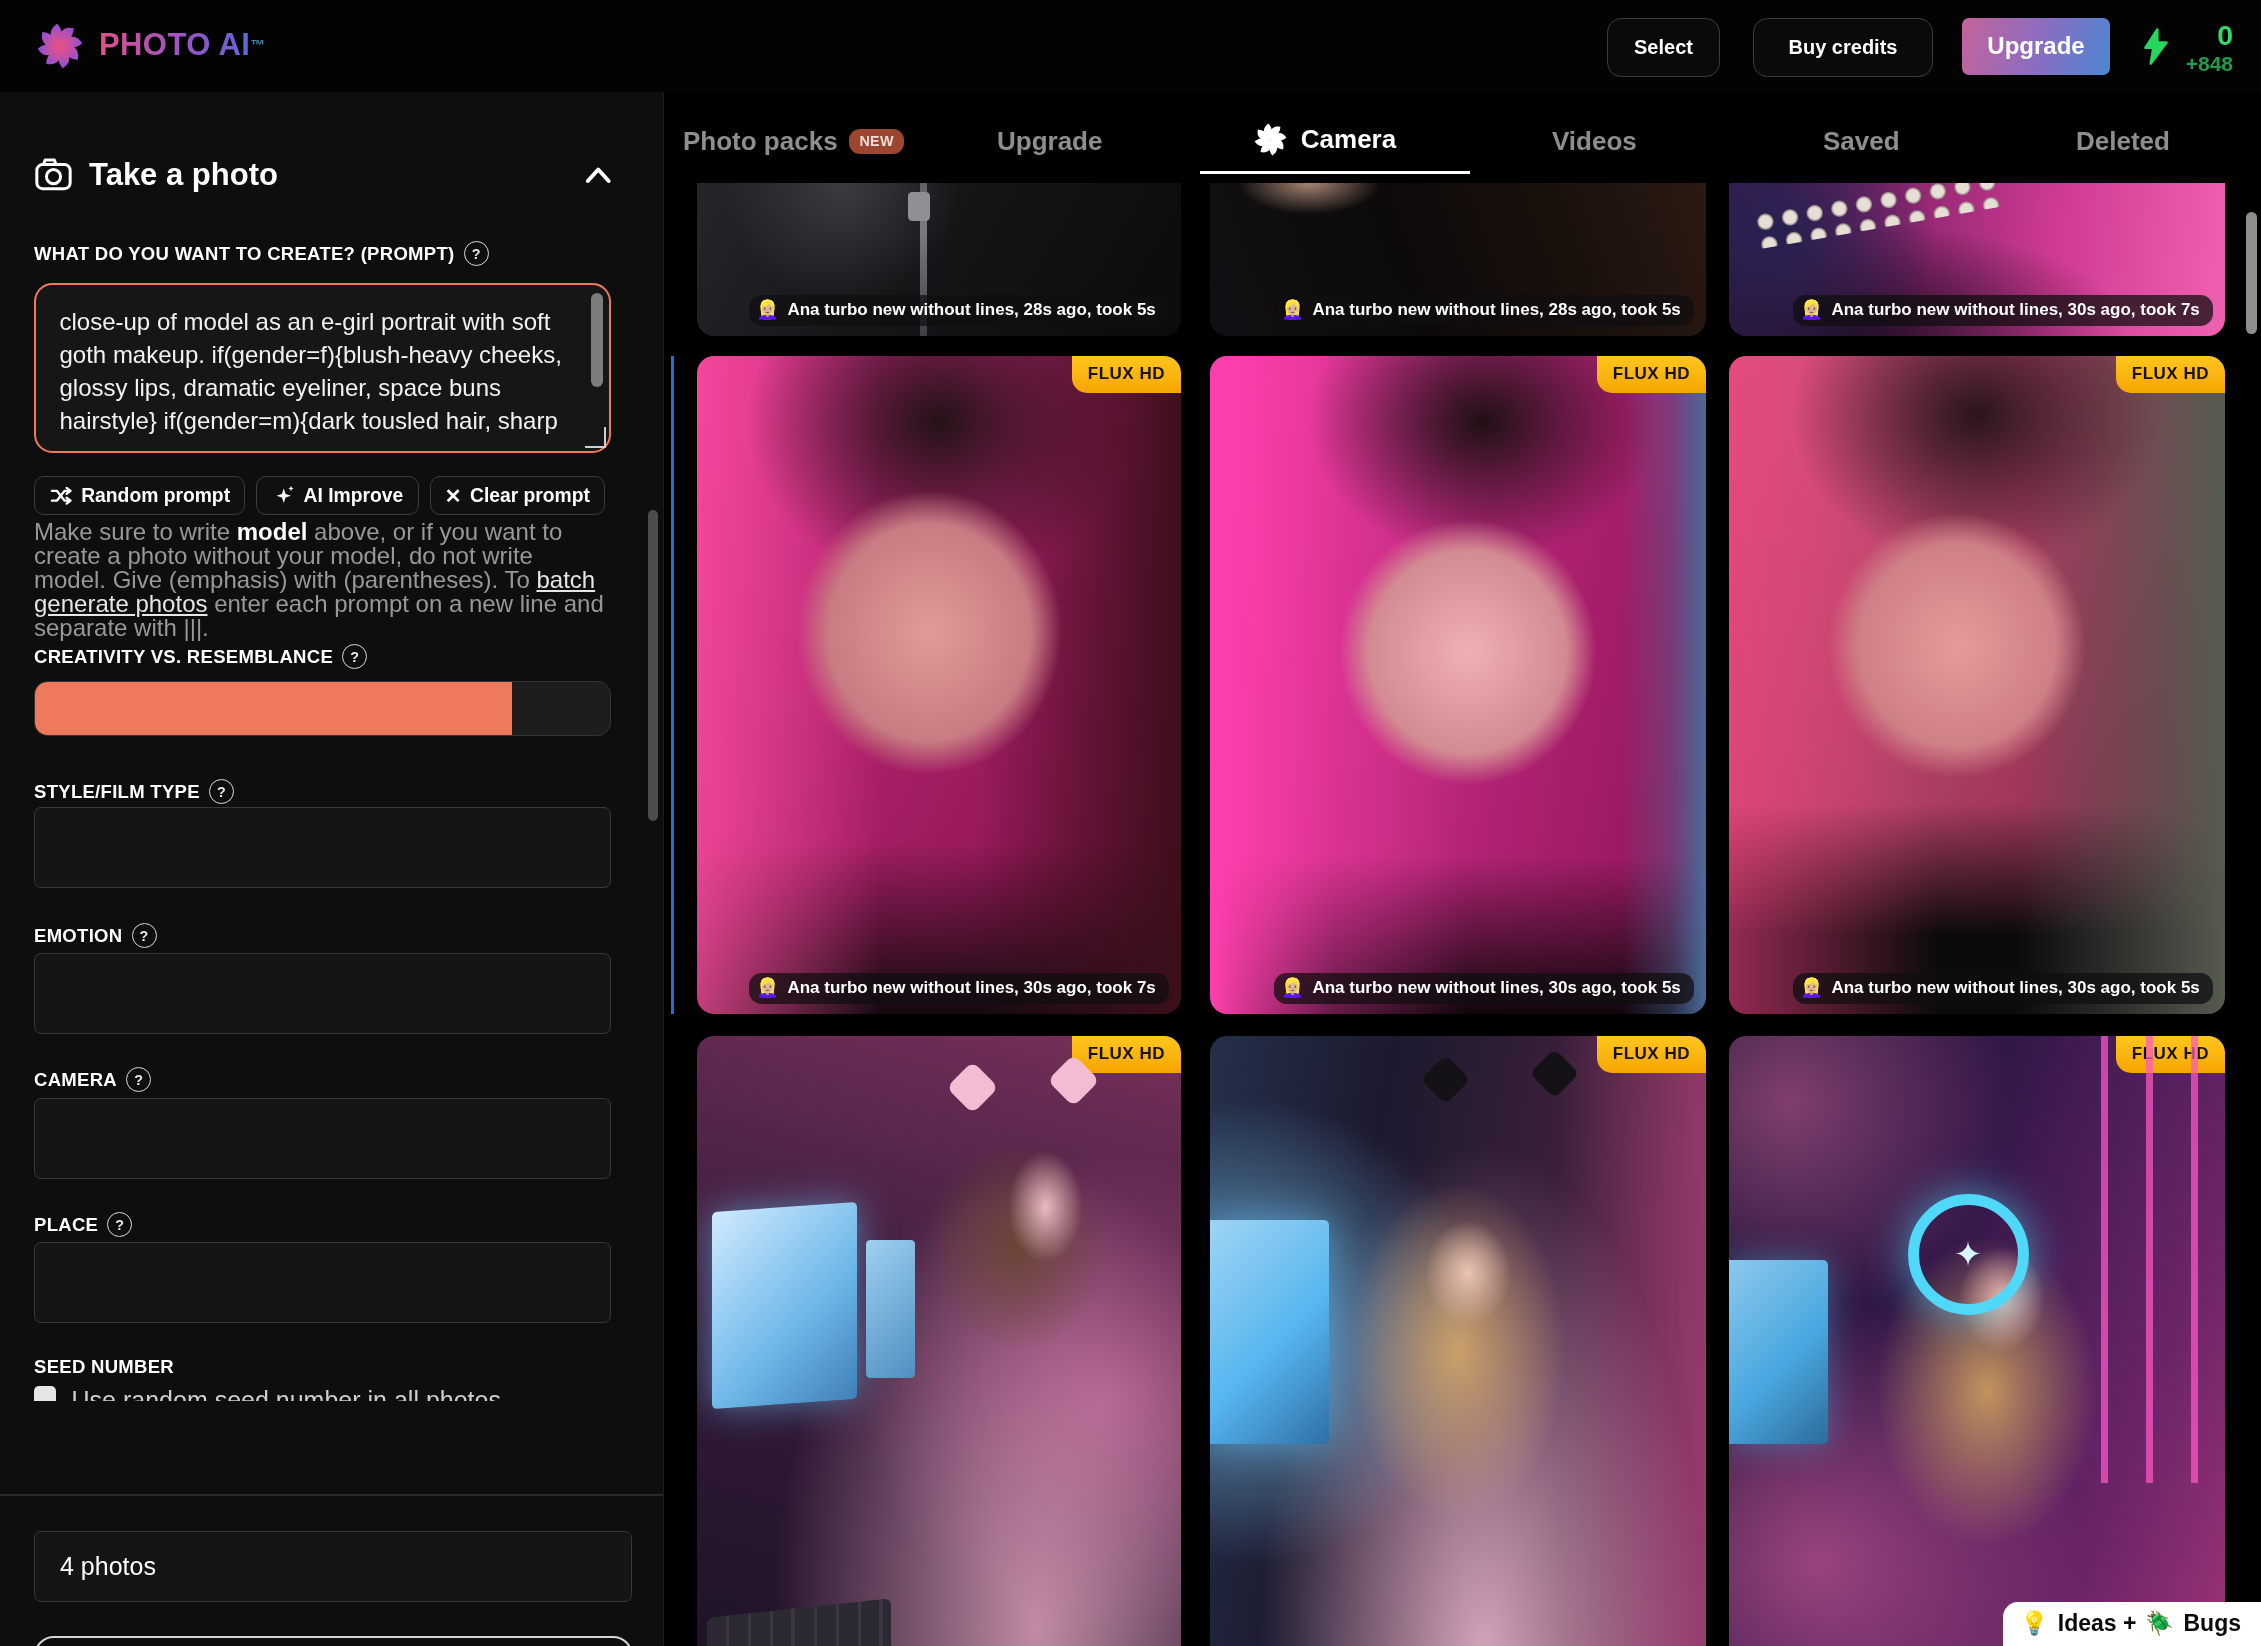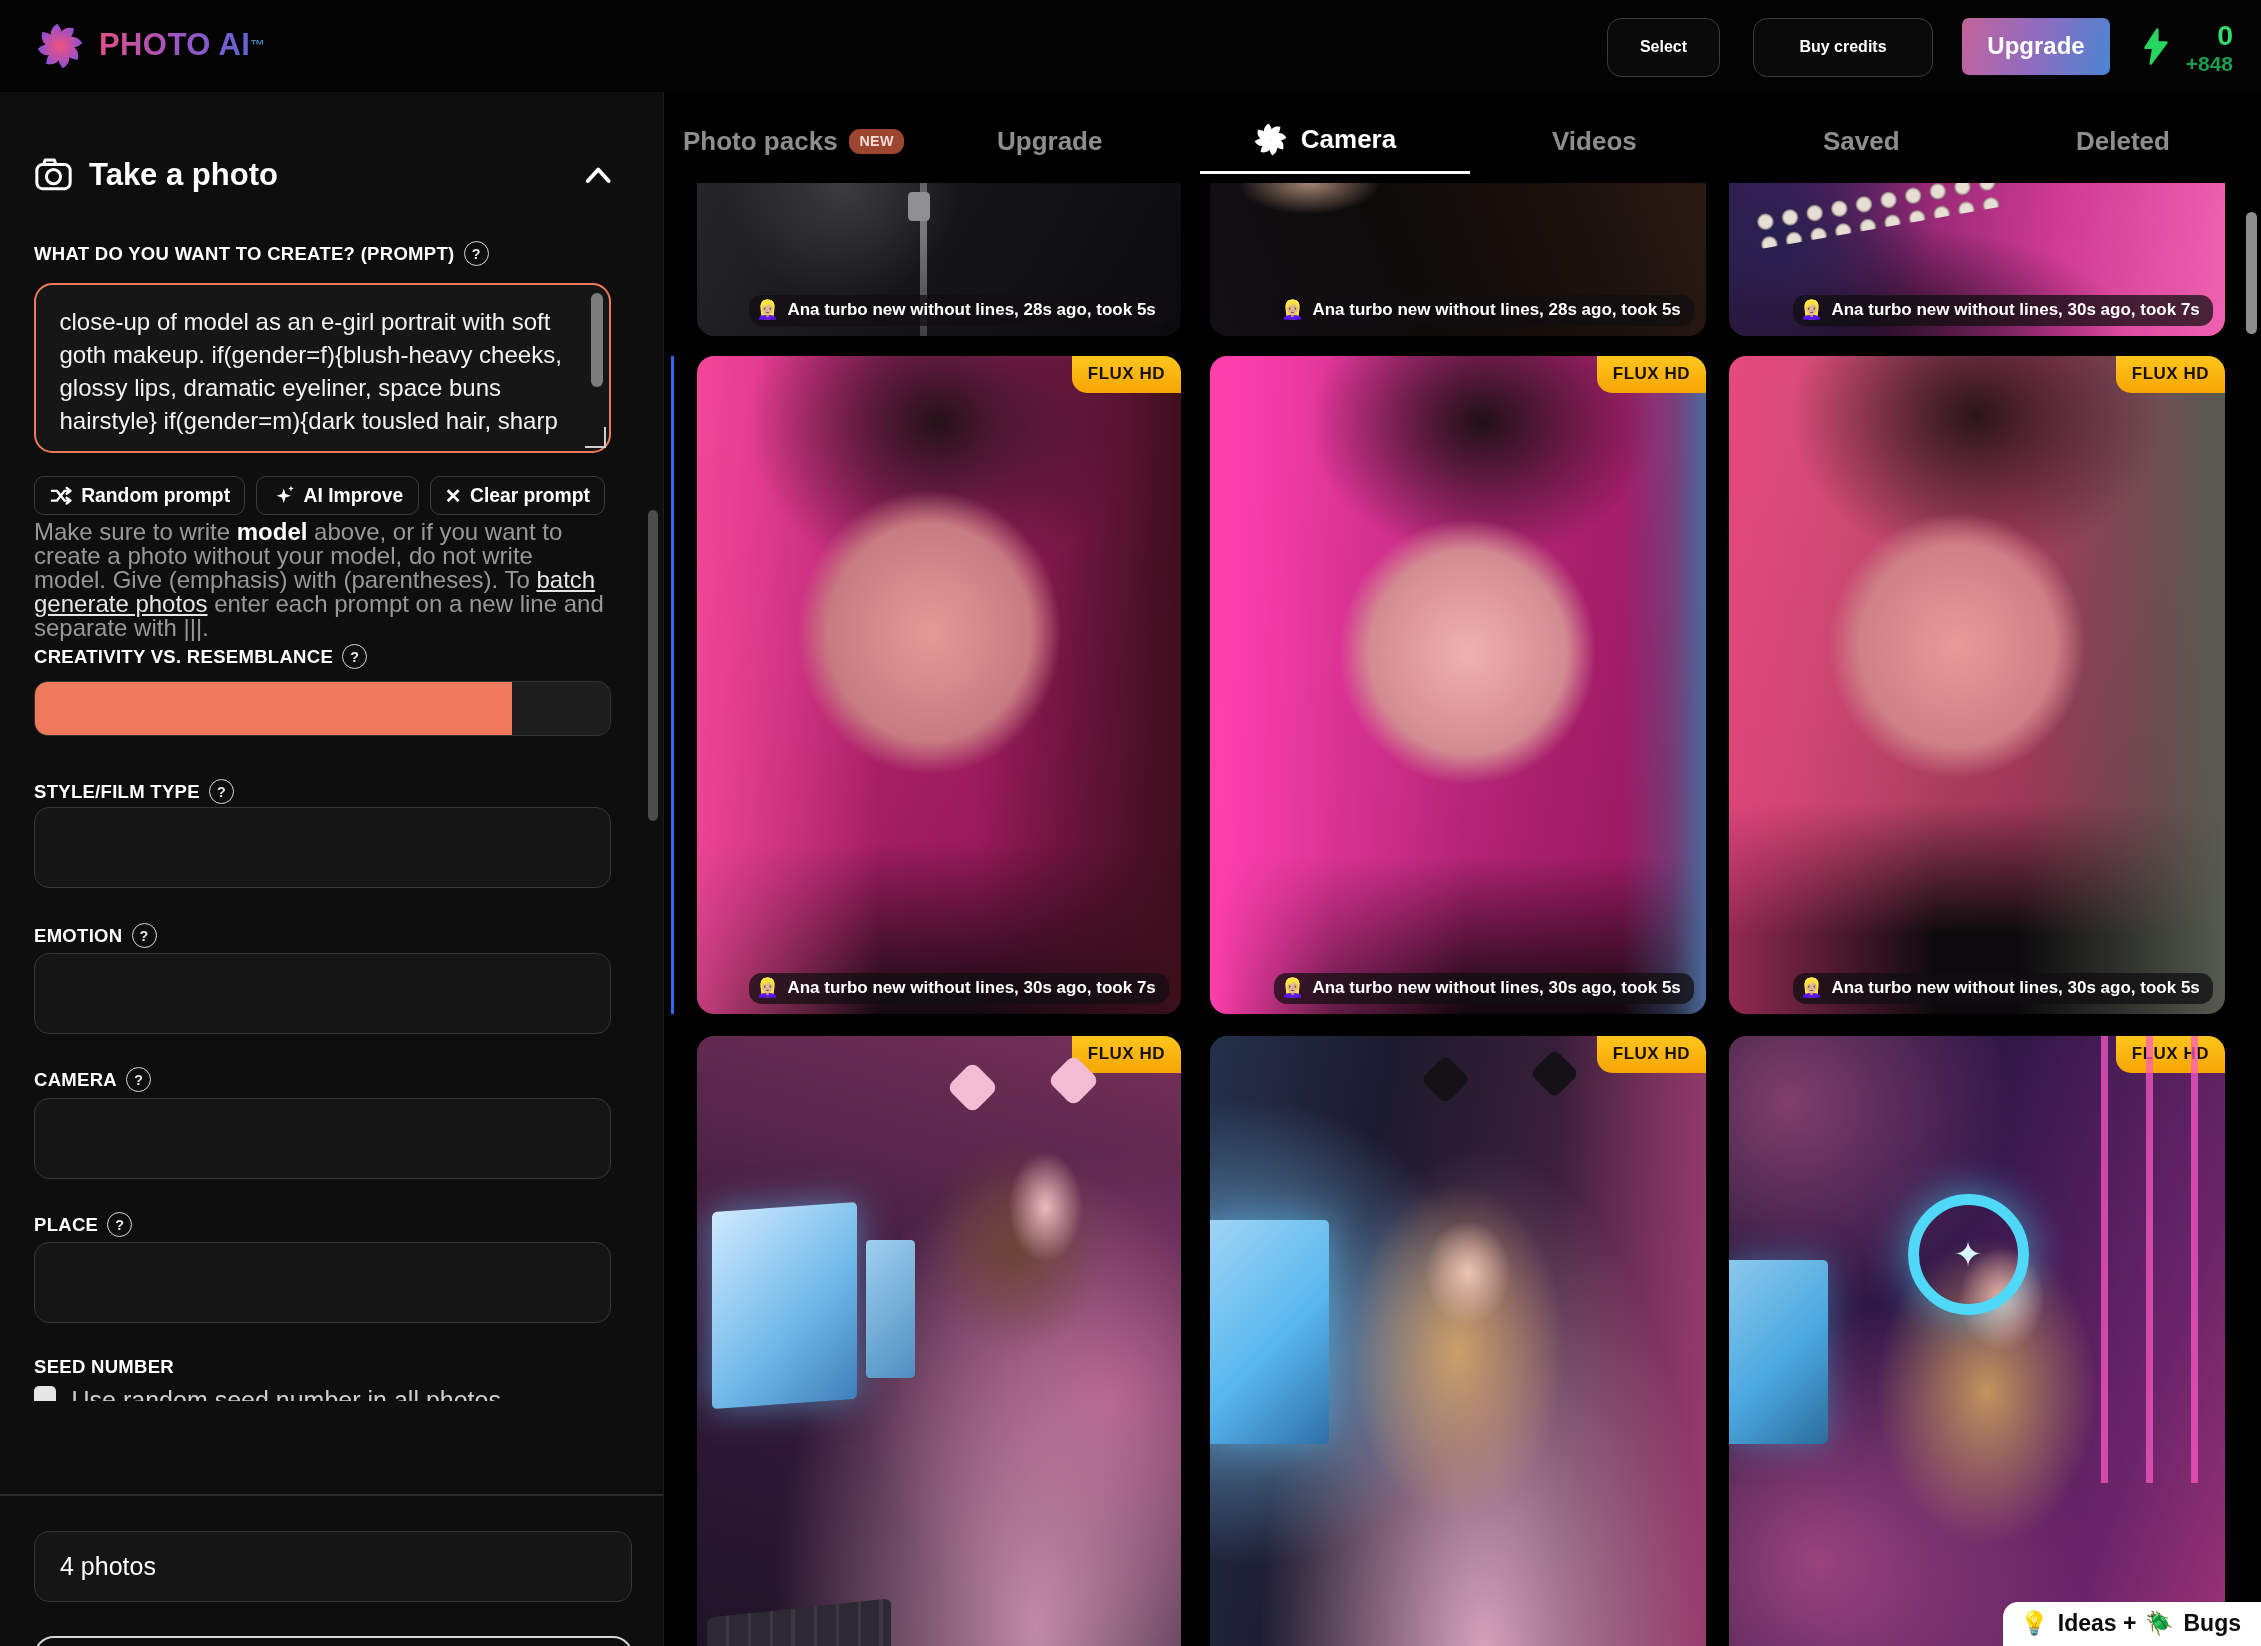--- a/index.html
+++ b/index.html
@@ -6,21 +6,21 @@
   body{width:2261px;height:1647px;position:relative;overflow:hidden;background:#000;
        font-family:"Liberation Sans",sans-serif;color:#fff;-webkit-font-smoothing:antialiased}
   .abs{position:absolute}
   
   .topbar{left:0;top:0;width:2261px;height:92px;background:#030303}
   .brand-text{font-size:31px;font-weight:800;letter-spacing:0.4px;
        background:linear-gradient(90deg,#e0508a 0%,#9a55c8 55%,#5f66d2 100%);
        -webkit-background-clip:text;background-clip:text;color:transparent}
   .brand-tm{font-size:14.3px;font-weight:800;color:#3f87b8;vertical-align:super}
   .btn-dark{display:flex;align-items:center;justify-content:center;background:#0a0a0a;
-       border:1.7px solid #3d3d3d;border-radius:14.3px;color:#fff;font-weight:700;font-size:16px}
+       border:1.7px solid #3d3d3d;border-radius:14.3px;color:#fff;font-weight:700;font-size:20px}
   .btn-upgrade{display:flex;align-items:center;justify-content:center;border-radius:7px;
        background:linear-gradient(105deg,#c4639a 0%,#8e6cc0 50%,#4b86d2 100%);
        color:#fff;font-weight:700;font-size:24px}
   
   .sidebar{left:0;top:92px;width:663px;height:1554px;background:#0e0e0e;border-right:0.8px solid #1d1d1d}
   .panel-title{font-size:31px;font-weight:800;color:#fff}
   .field-label{font-size:18.5px;font-weight:800;color:#fff;letter-spacing:0.3px;display:flex;align-items:center;gap:9.2px;text-transform:uppercase}
   .qmark{width:23px;height:23px;border:1.7px solid #d8d8d8;border-radius:50%;display:inline-flex;
        align-items:center;justify-content:center;font-size:14.3px;font-weight:700;color:#e8e8e8;flex:0 0 auto}
   .prompt-box{left:34px;top:284px;width:577px;height:170px;background:#161616;border:2.5px solid #ee7a5b;
@@ -30,21 +30,21 @@
   .prompt-resize{position:absolute;right:3.4px;bottom:3.4px;width:18.5px;height:18.5px;
        border-right:2.5px solid #cfcfcf;border-bottom:2.5px solid #cfcfcf}
   .chip{display:inline-flex;align-items:center;gap:8.4px;background:#101010;border:1.7px solid #3d3d3d;
        border-radius:10px;color:#fff;font-size:19.3px;font-weight:600;padding:0 14.3px;height:39px;box-sizing:border-box}
   .help{left:34px;top:520px;width:577px;font-size:24px;line-height:24px;color:#989898}
   .help b{color:#fff;font-weight:800}
   .help u{color:#e6e6e6}
   .slider{left:34px;top:682px;width:577px;height:55px;background:#1d1d1d;border:1.7px solid #343434;
        border-radius:13.4px;box-sizing:border-box;overflow:hidden}
   .slider-fill{position:absolute;left:0;top:0;bottom:0;width:83%;background:#ee7a5b;border-radius:11px 0 0 11px}
-  .input-box{background:#151515;border:1.7px solid #383838;border-radius:15px;box-sizing:border-box}
+  .input-box{background:#151515;border:1.7px solid #383838;border-radius:7px;box-sizing:border-box}
   .cbx{display:inline-block;width:22px;height:22px;background:#e6e6e6;border-radius:5px;vertical-align:middle}
   .sb-divider{left:0px;top:1402px;width:663px;height:1.7px;background:#2a2a2a}
   .select-box{left:34px;top:1439px;width:598px;height:71px;display:flex;align-items:center;
        padding-left:25px;box-sizing:border-box;font-size:25px;color:#fff}
   .take-btn{left:34px;top:1544px;width:599px;height:72px;background:#0d0d0d;border:2.5px solid #d6d6d6;
        border-radius:20px;display:flex;align-items:center;justify-content:center;font-size:26px;font-weight:800;box-sizing:border-box}
   .sb-scroll{left:648px;top:418px;width:10px;height:311px;background:#4c4c4c;border-radius:5px}
   
   .tab{font-size:26px;font-weight:700;color:#8e8e8e;display:flex;align-items:center;gap:11.8px}
   .tab.active{color:#fff}

